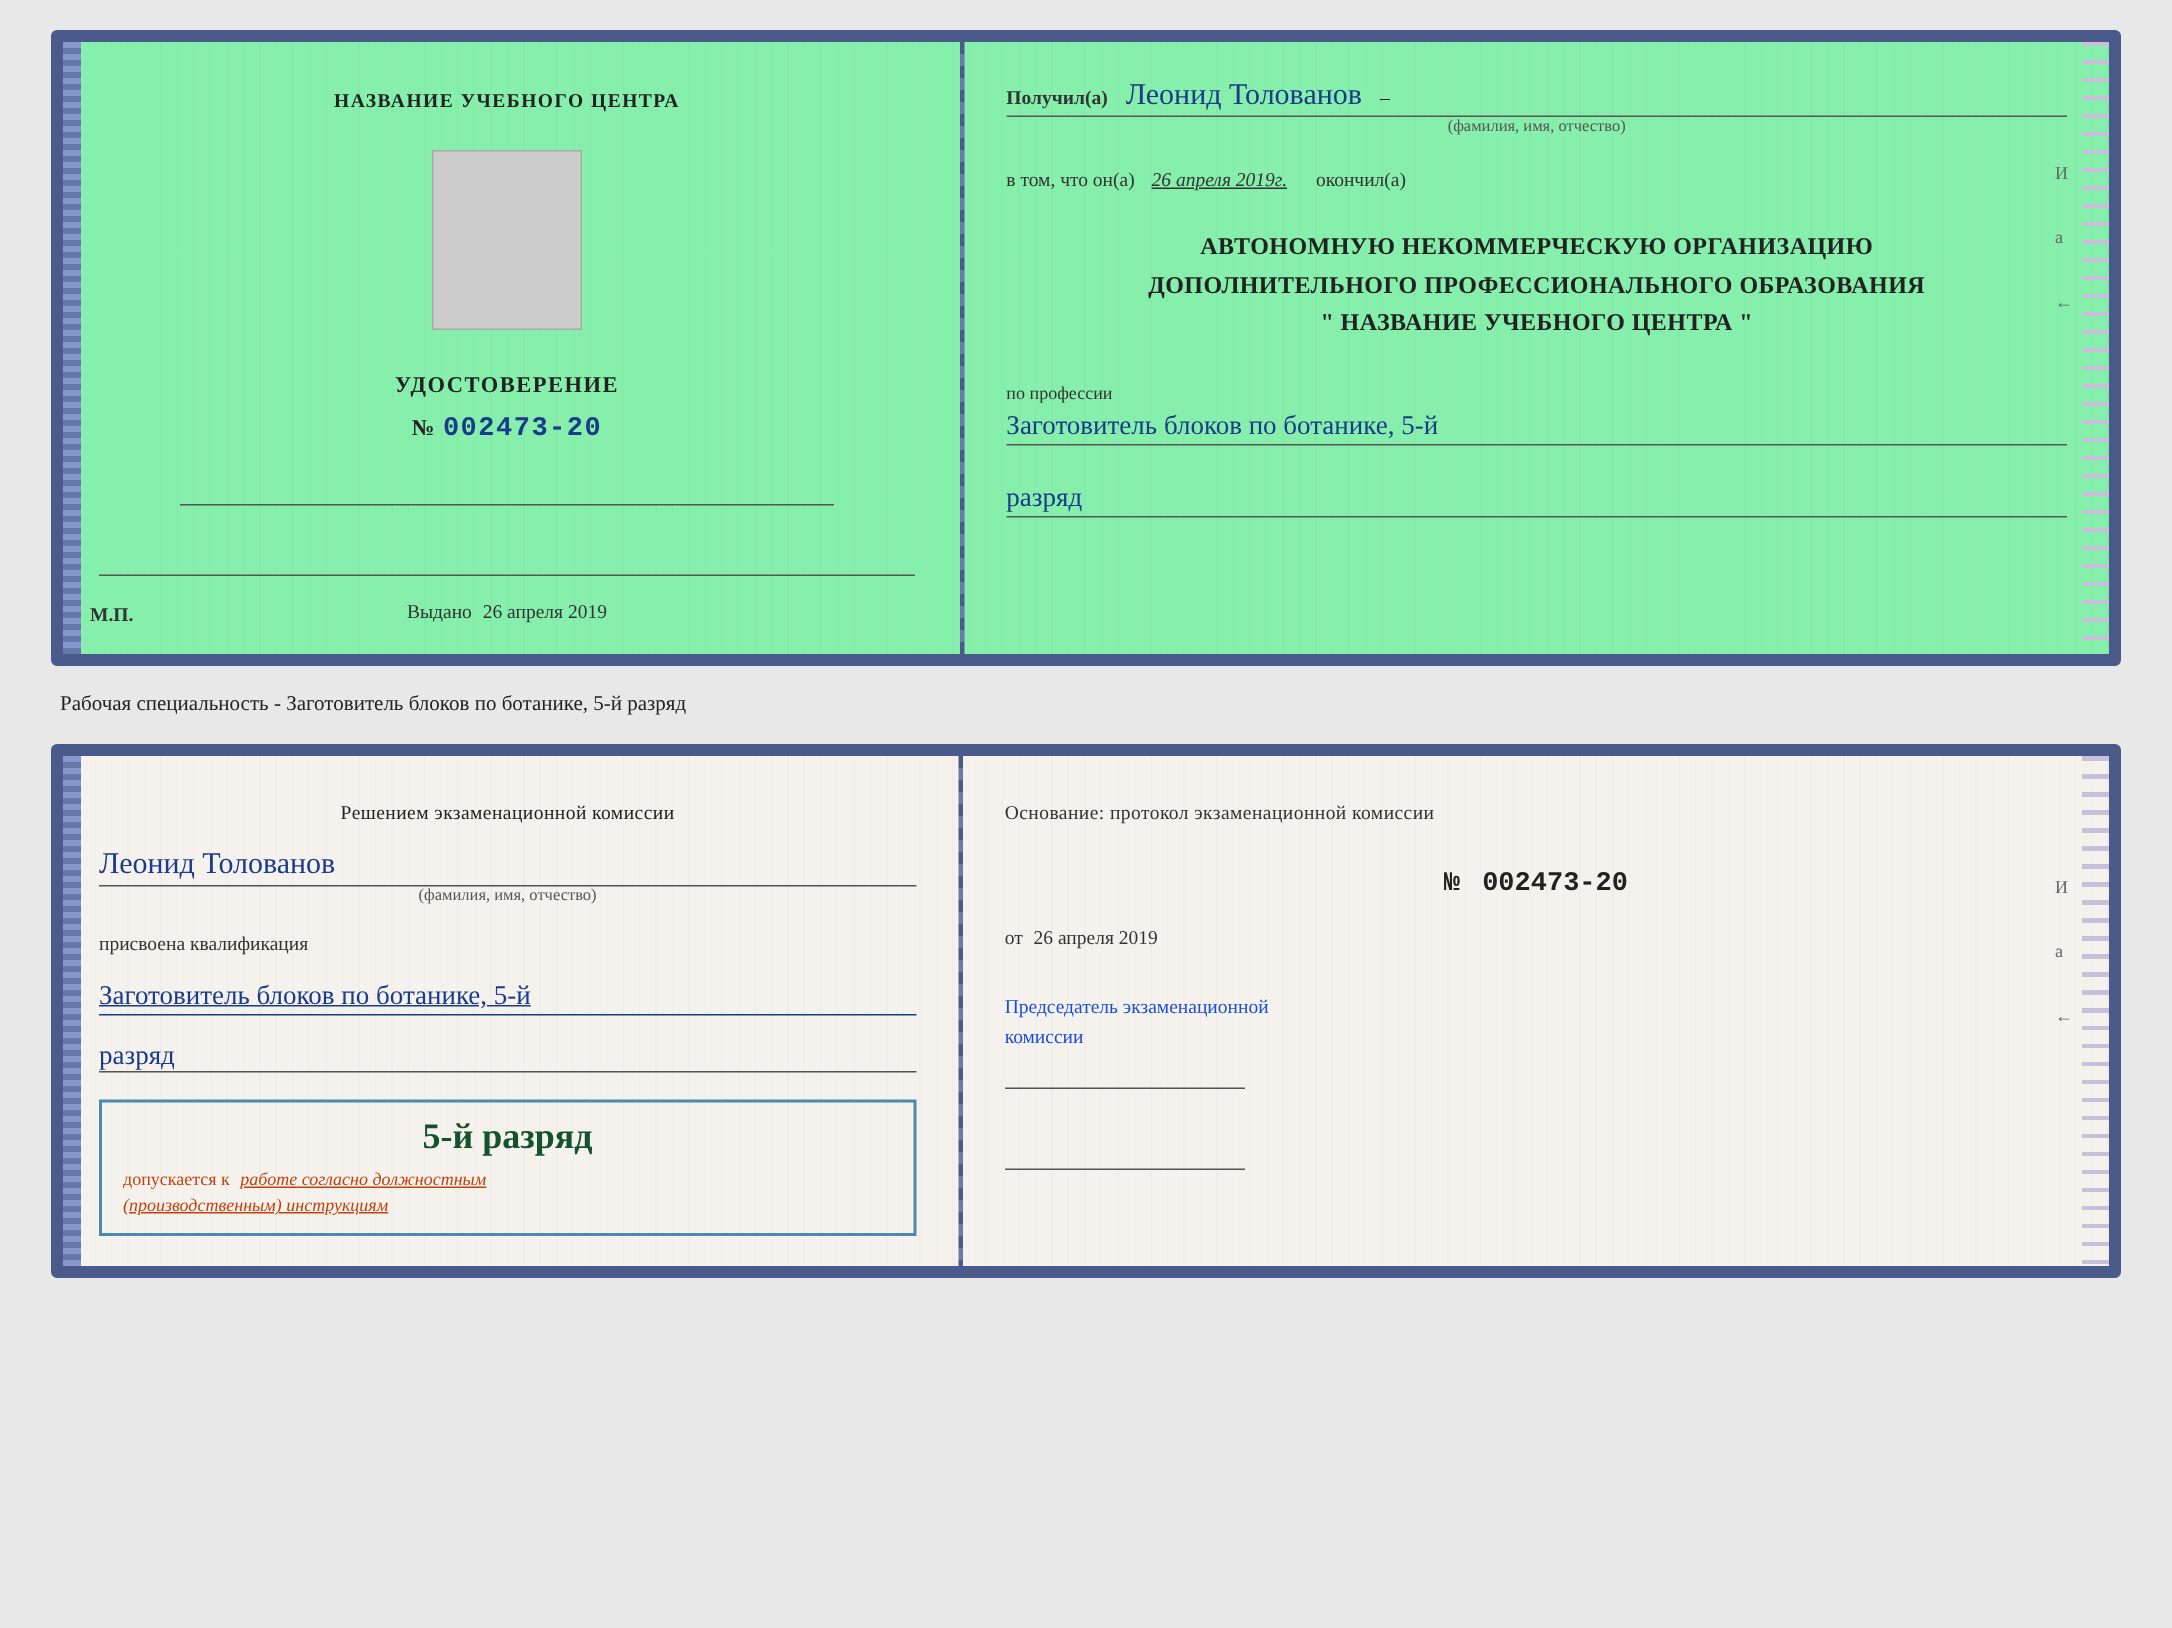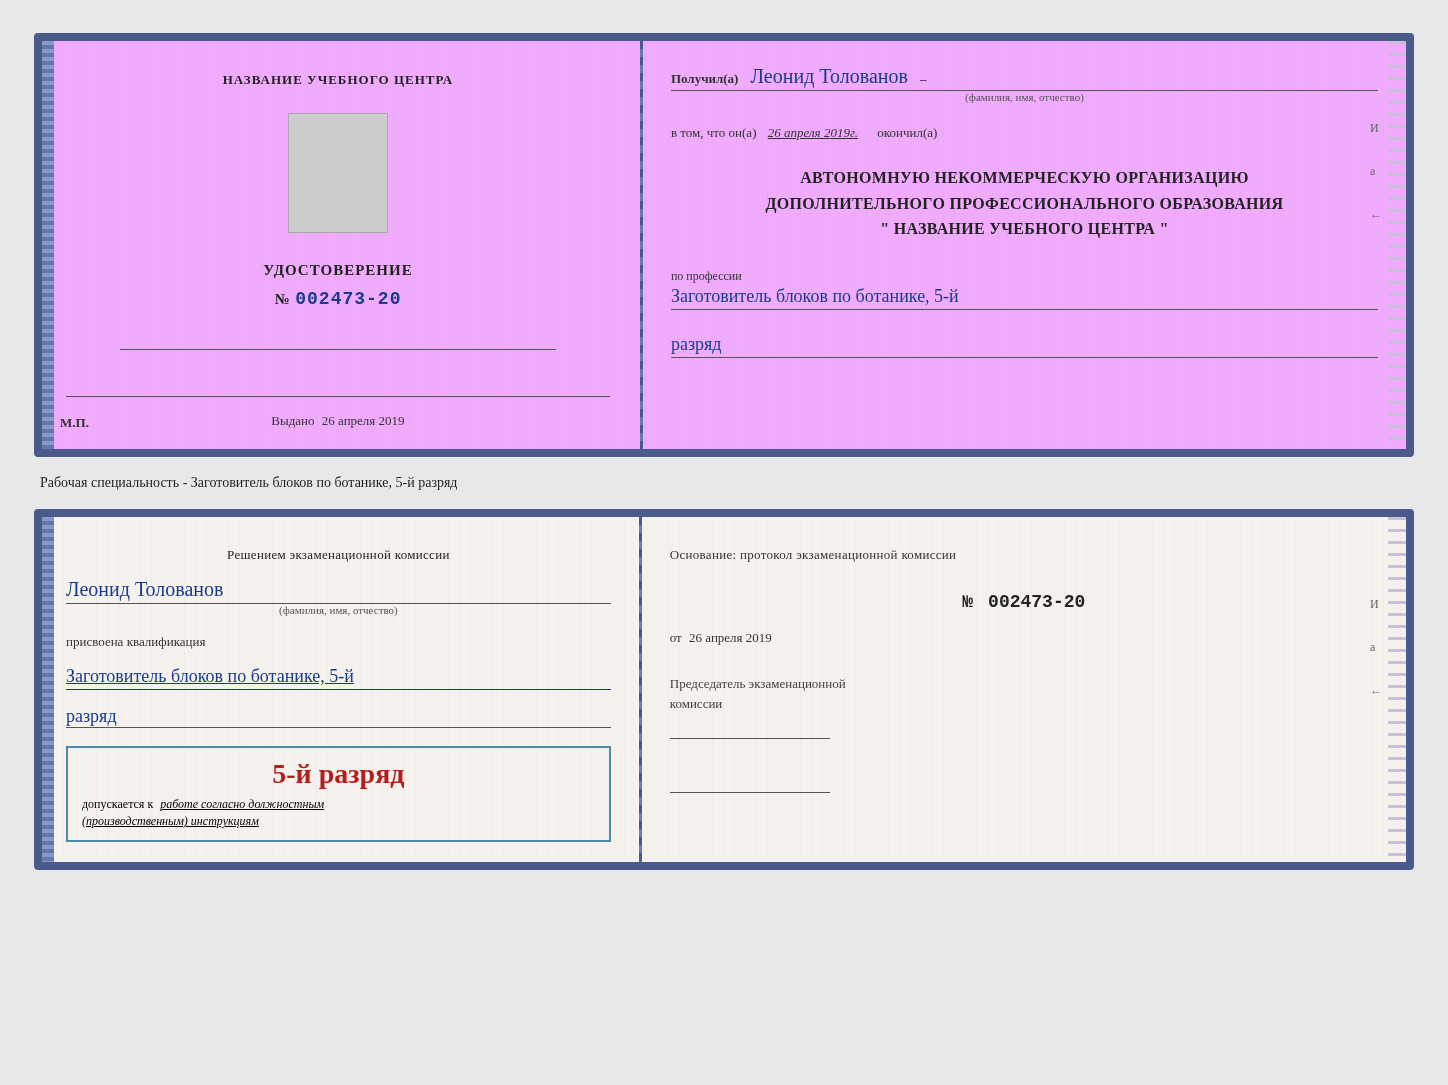--- a/index.html
+++ b/index.html
@@ -10,27 +10,26 @@
       min-height: 1085px;
       display: flex;
       flex-direction: column;
       align-items: center;
       padding: 20px;
       gap: 18px;
     }
 
     .certificate-wrapper {
       width: 1380px;
-      background: #f0abfc;
+      background: #86efac;
       border: 8px solid #4a5a8a;
       border-radius: 4px;
       display: flex;
       position: relative;
       overflow: hidden;
-      margin-top: 13px;
     }
 
     .certificate-wrapper::before {
       content: '';
       position: absolute;
       top: 0; left: 0; right: 0; bottom: 0;
       background: repeating-linear-gradient(
         90deg,
         transparent,
         transparent 10px,
@@ -318,30 +317,30 @@
     }
 
     .highlight-box {
       border: 2px solid #4a8aaa;
       padding: 10px 14px;
       margin-top: 8px;
       position: relative;
     }
 
     .highlight-rank {
-      font-size: 28px;
-      font-weight: bold;
-      color: #b91c1c;
+      font-size: 24px;
+      font-weight: bold;
+      color: #14532d;
       text-align: center;
       display: block;
     }
 
     .highlight-subtext {
       font-size: 12px;
-      color: #000000;
+      color: #c2410c;
       margin-top: 6px;
       line-height: 1.4;
     }
 
     .italic-text {
       font-style: italic;
       text-decoration: underline;
     }
 
     
@@ -366,21 +365,21 @@
       color: #333;
       margin-top: 6px;
     }
 
     .sign-block {
       margin-top: 16px;
     }
 
     .sign-title {
       font-size: 13px;
-      color: #404040;
+      color: #1d4ed8;
       line-height: 1.5;
     }
 
     .sign-line {
       border-bottom: 1px solid #555;
       width: 160px;
       height: 20px;
       margin-top: 6px;
     }
 

